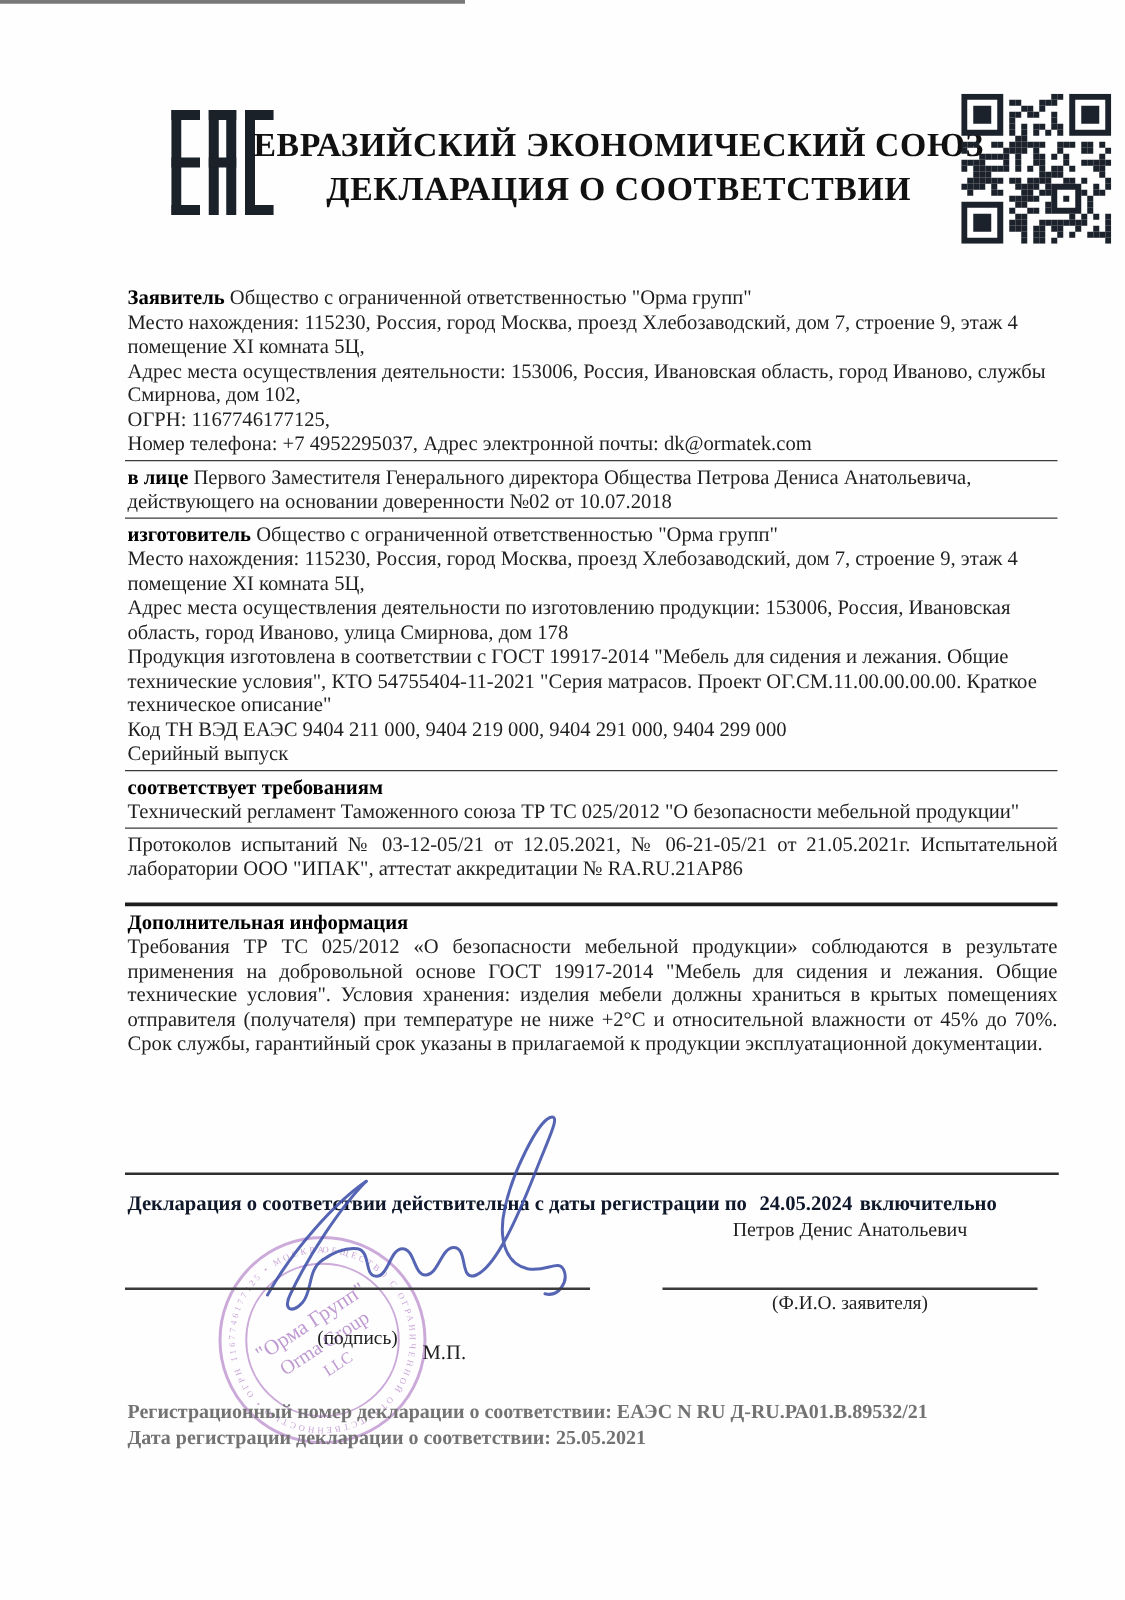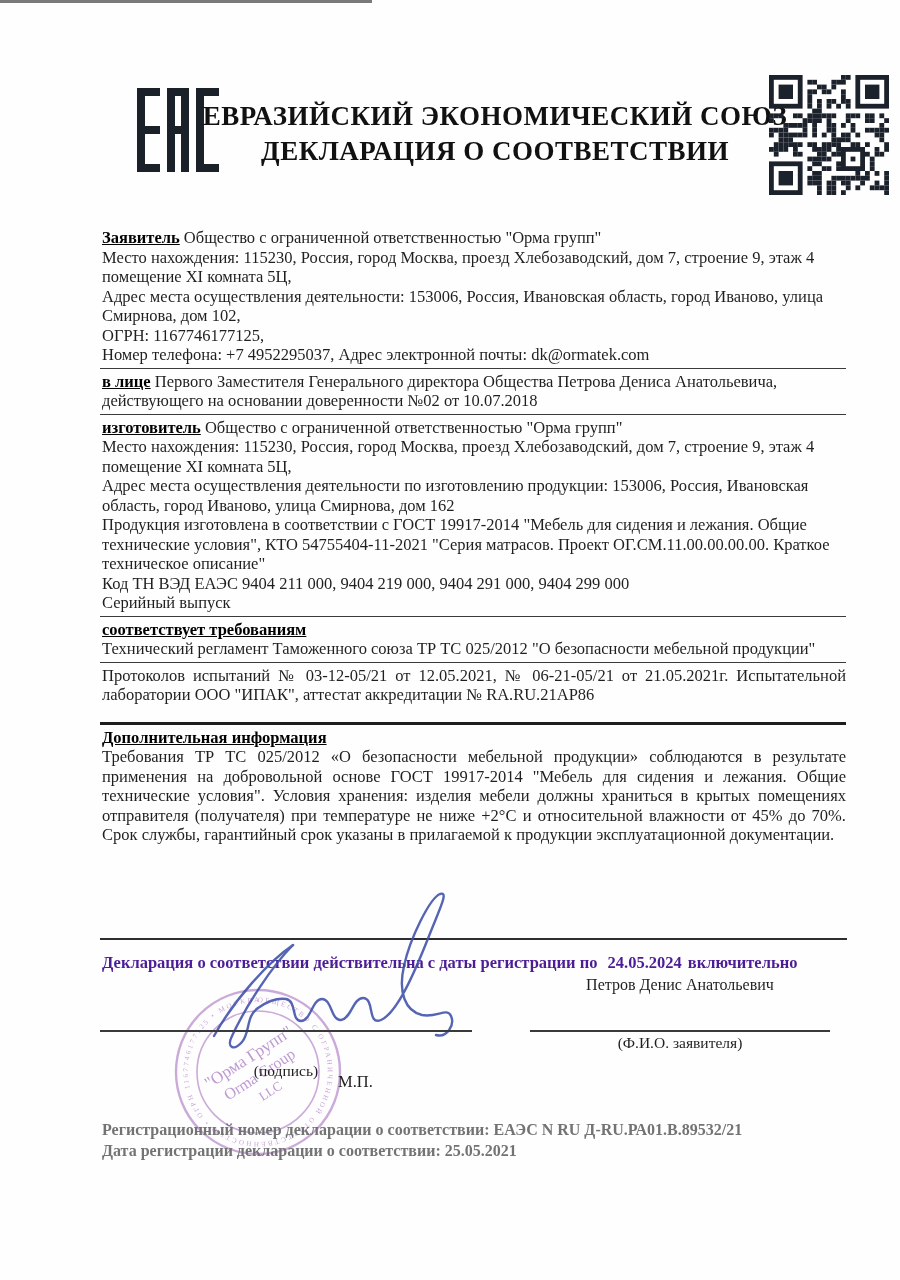--- a/index.html
+++ b/index.html
@@ -10,29 +10,29 @@
     color:#1f1f1f;
   }
   .scan-edge{position:absolute;top:0;left:0;width:372px;height:3px;background:#4c4c4c;opacity:.75;}
   
   .eac-logo{position:absolute;left:137px;top:88px;}
   .title-block{position:absolute;left:190px;top:99px;width:610px;text-align:center;}
   .title-line{font-weight:bold;font-size:27px;line-height:35px;letter-spacing:.5px;color:#111;}
   .qr{position:absolute;left:769px;top:75px;width:120px;height:120px;}
   
   .content{position:absolute;left:102px;top:228px;width:744px;font-size:16.5px;line-height:19.5px;}
-  .content b,.lead{font-weight:bold;color:#000;text-decoration:underline;}
+  .content b,.lead{font-weight:bold;color:#000;}
   .para{margin:0;}
   .justify{text-align:justify;}
   .rule{border:none;border-top:1.6px solid #3a3a3a;margin:3px 0 3px -2px;width:746px;}
   .rule.thick{border-top:3px solid #1d1d1d;}
   .gap{height:14px;}
   
   .abs{position:absolute;}
-  .validity{top:953px;left:102px;width:760px;font-weight:bold;font-size:16.5px;color:#4c1d95;}
+  .validity{top:953px;left:102px;width:760px;font-weight:bold;font-size:16.5px;color:#0f172a;}
   .validity .v-date{margin-left:10px;}
   .validity .v-suffix{margin-left:6px;}
   .rule-sig{top:938px;left:100px;width:747px;border-top:2px solid #2e2e2e;height:0;}
   .sigline-left{top:1030px;left:100px;width:372px;border-top:2px solid #3a3a3a;height:0;}
   .sigline-right{top:1030px;left:530px;width:300px;border-top:2px solid #3a3a3a;height:0;}
   .cap-left{top:1034px;left:100px;width:372px;text-align:center;font-size:15.5px;margin-top:28px;}
   .name-right{top:976px;left:530px;width:300px;text-align:center;font-size:16px;}
   .cap-right{top:1034px;left:530px;width:300px;text-align:center;font-size:15.5px;}
   .mp{top:1072px;left:338px;font-size:16.5px;}
   .reg-line{left:102px;width:760px;font-weight:bold;font-size:16px;color:#737373;}
@@ -285,39 +285,39 @@
       <rect x="76.8" y="76.8" width="14.399999999999999" height="14.399999999999999" fill="#fff"></rect>
       <rect x="81.6" y="81.6" width="4.8" height="4.8" fill="#1c222b"></rect>
     </svg>
 
   <div class="content">
     <div class="para">
       <span class="lead">Заявитель</span>
       <span>Общество с ограниченной ответственностью "Орма групп"</span>
     </div>
     <div class="para">Место нахождения: 115230, Россия, город Москва, проезд Хлебозаводский, дом 7, строение 9, этаж 4 помещение XI комната 5Ц,</div>
-    <div class="para">Адрес места осуществления деятельности: 153006, Россия, Ивановская область, город Иваново, улица Смирнова, дом 102,</div>
+    <div class="para">Адрес места осуществления деятельности: 153006, Россия, Ивановская область, город Иваново, службы Смирнова, дом 102,</div>
     <div class="para">ОГРН: 1167746177125,</div>
     <div class="para">Номер телефона: +7 4952295037, Адрес электронной почты: dk@ormatek.com</div>
 
     <hr class="rule">
 
     <div class="para">
       <span class="lead">в лице</span>
       <span>Первого Заместителя Генерального директора Общества Петрова Дениса Анатольевича, действующего на основании доверенности №02 от 10.07.2018</span>
     </div>
 
     <hr class="rule">
 
     <div class="para">
       <span class="lead">изготовитель</span>
       <span>Общество с ограниченной ответственностью "Орма групп"</span>
     </div>
     <div class="para">Место нахождения: 115230, Россия, город Москва, проезд Хлебозаводский, дом 7, строение 9, этаж 4 помещение XI комната 5Ц,</div>
-    <div class="para">Адрес места осуществления деятельности по изготовлению продукции: 153006, Россия, Ивановская область, город Иваново, улица Смирнова, дом 162</div>
+    <div class="para">Адрес места осуществления деятельности по изготовлению продукции: 153006, Россия, Ивановская область, город Иваново, улица Смирнова, дом 178</div>
     <div class="para">Продукция изготовлена в соответствии с ГОСТ 19917-2014 "Мебель для сидения и лежания. Общие технические условия", КТО 54755404-11-2021 "Серия  матрасов. Проект ОГ.СМ.11.00.00.00.00. Краткое техническое описание"</div>
     <div class="para">Код ТН ВЭД ЕАЭС 9404 211 000, 9404 219 000, 9404 291 000, 9404 299 000</div>
     <div class="para">Серийный выпуск</div>
 
     <hr class="rule">
 
     <div class="para lead">соответствует требованиям</div>
     <div class="para justify">Технический регламент Таможенного союза ТР ТС 025/2012 "О безопасности мебельной продукции"</div>
 
     <hr class="rule">

